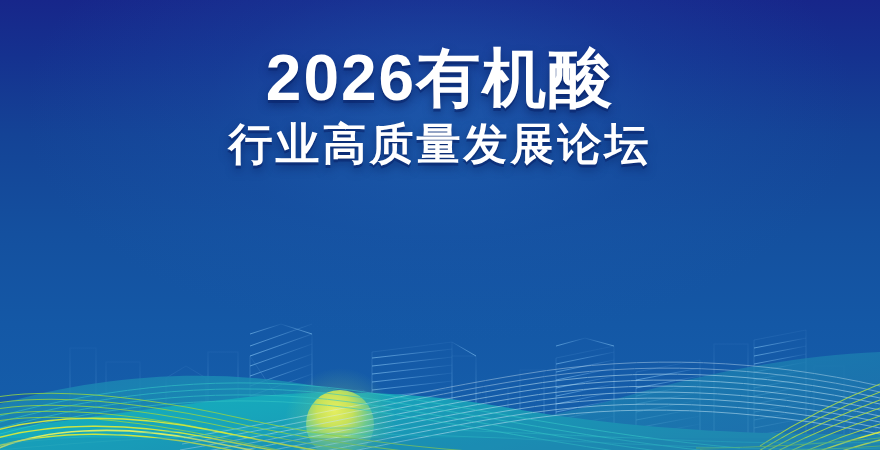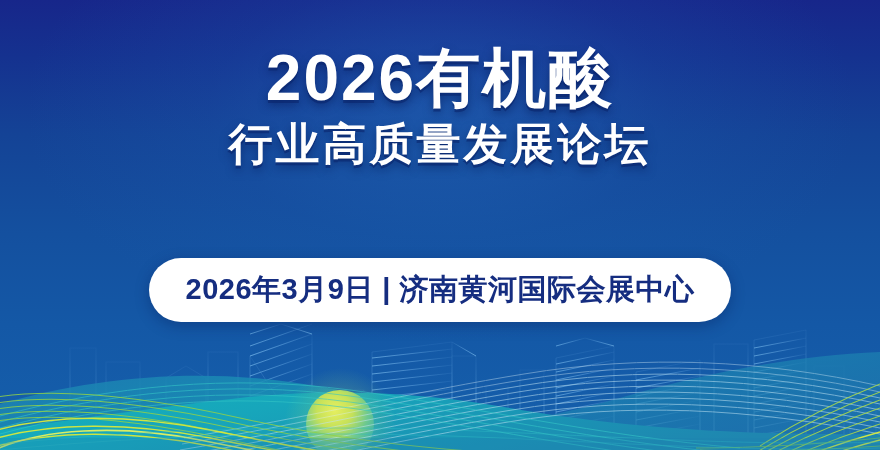--- a/index.html
+++ b/index.html
@@ -469,18 +469,15 @@
     </g>
   </svg>
 
   <div class="content">
 
     <div class="title-wrap">
       <div class="title-line title-line-1">2026有机酸</div>
       <div class="title-line title-line-2">行业高质量发展论坛</div>
     </div>
 
-    <div class="pill">
-      <span class="pill-text">2026年3月9日 | 济南黄河国际会展中心</span>
-    </div>
 
   </div>
 </div>
 
 </body></html>

